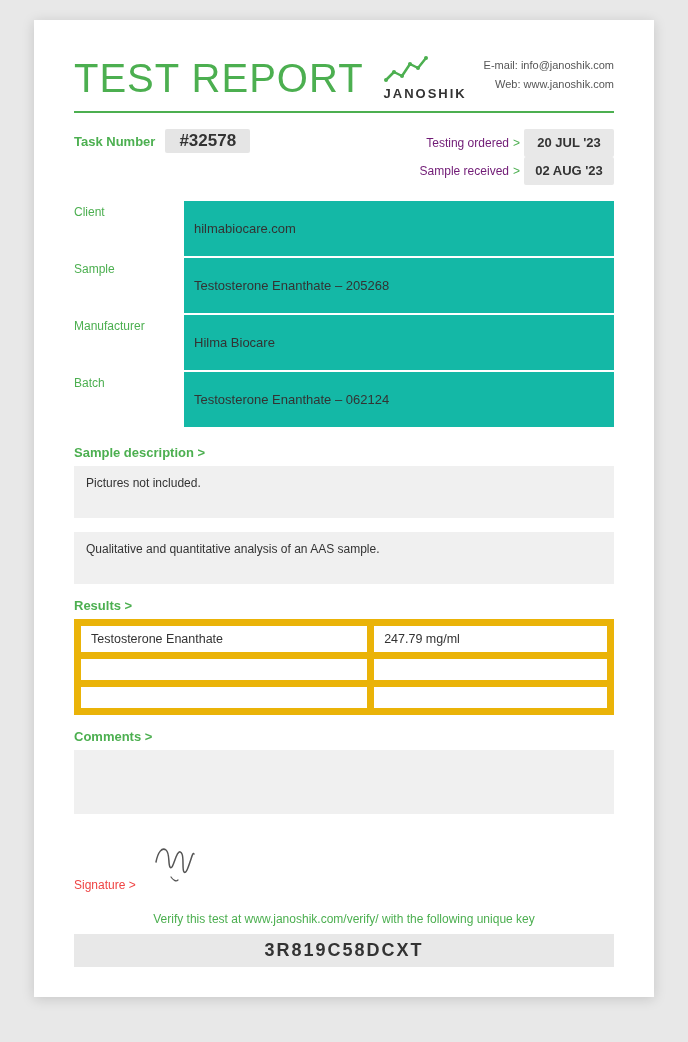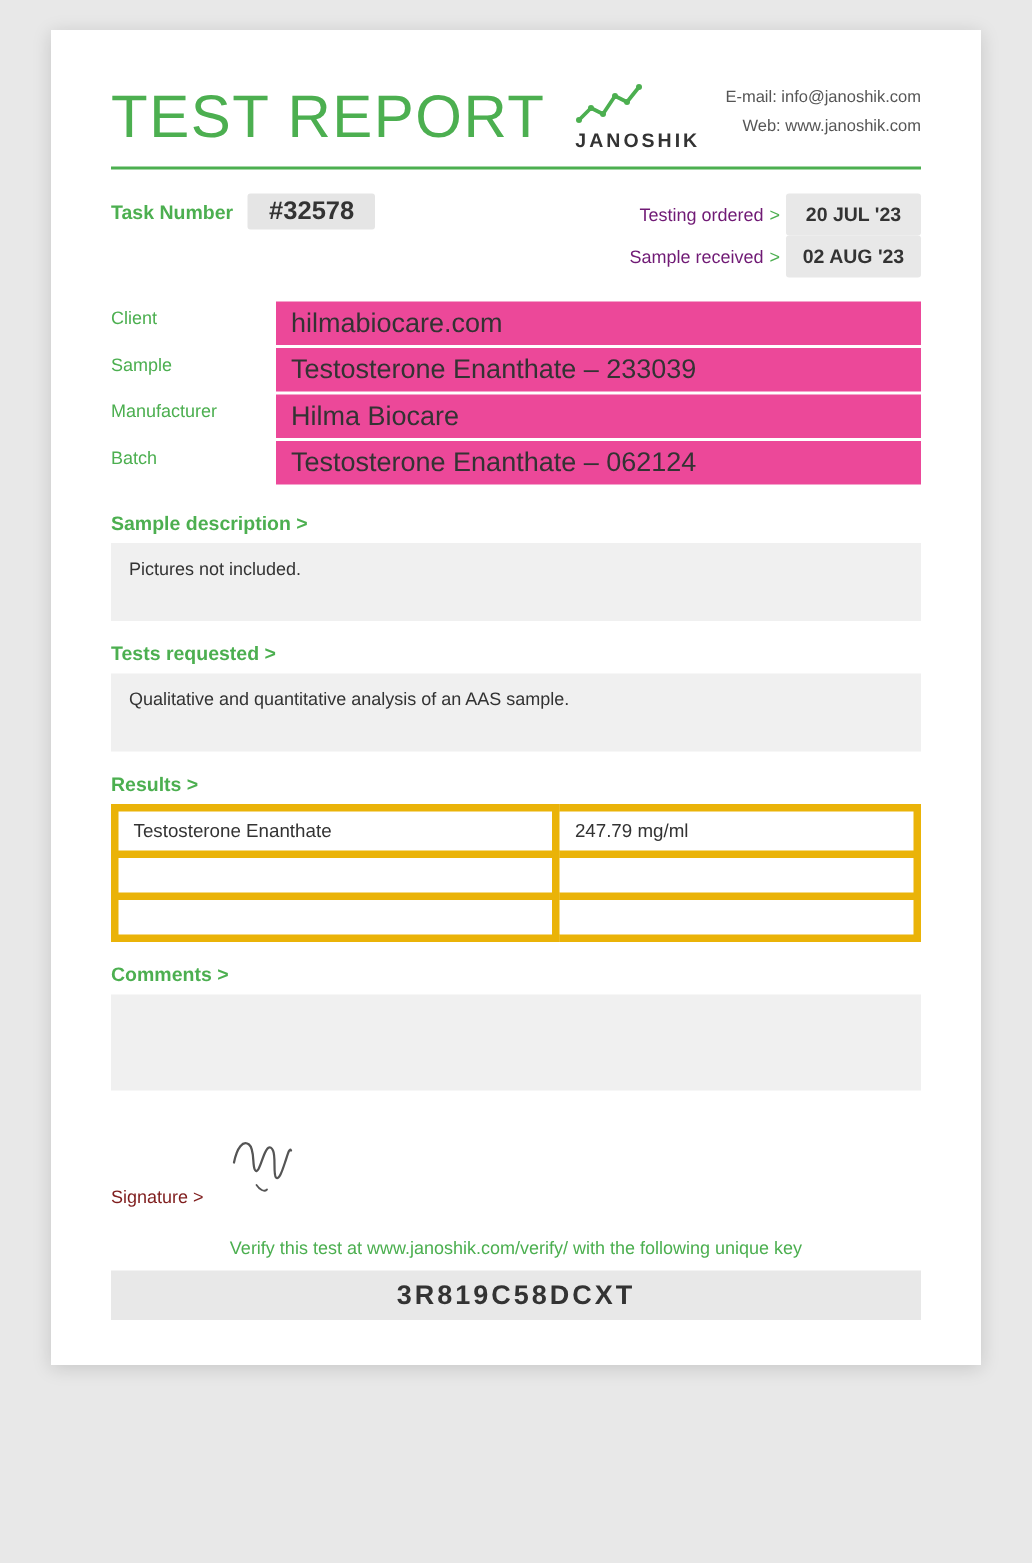--- a/index.html
+++ b/index.html
@@ -128,25 +128,25 @@
       margin-bottom: 2px;
     }
     .info-key {
       font-size: 12px;
       color: #4caf50;
       width: 110px;
       flex-shrink: 0;
       padding: 4px 0;
     }
     .info-val {
-      font-size: 18px;
-      color: #333;
-      background: #ec4899;
+      font-size: 13px;
+      color: #333;
+      background: #14b8a6;
       flex: 1;
-      padding: 4px 10px;
+      padding: 20px 10px;
     }
 
     
     .section {
       margin-bottom: 14px;
     }
     .section-label {
       font-size: 13px;
       color: #4caf50;
       font-weight: 600;
@@ -161,21 +161,21 @@
       min-height: 52px;
     }
 
     
     .results-table {
       width: 100%;
       border-collapse: collapse;
       border: 1.5px solid #4caf50;
     }
     .results-table td {
-      border: 5px solid #eab308;
+      border: 7px solid #eab308;
       padding: 6px 10px;
       font-size: 12.5px;
       color: #333;
       height: 28px;
       margin-left: 11px;
     }
     .results-table td:first-child {
       width: 55%;
     }
 
@@ -213,21 +213,21 @@
       padding: 2px 12px;
       border-radius: 2px;
     }
     .signature-area {
       display: flex;
       align-items: flex-end;
       gap: 10px;
     }
     .signature-label {
       font-size: 12px;
-      color: #7f1d1d;
+      color: #ef4444;
     }
 
     
     .verify-section {
       text-align: center;
       font-size: 12px;
       color: #4caf50;
       margin-bottom: 8px;
     }
     .verify-key {
@@ -288,39 +288,38 @@
     </div>
   </div>
 
   <div class="info-grid">
     <div class="info-row">
       <span class="info-key">Client</span>
       <span class="info-val">hilmabiocare.com</span>
     </div>
     <div class="info-row">
       <span class="info-key">Sample</span>
-      <span class="info-val">Testosterone Enanthate – 233039</span>
+      <span class="info-val">Testosterone Enanthate – 205268</span>
     </div>
     <div class="info-row">
       <span class="info-key">Manufacturer</span>
       <span class="info-val">Hilma Biocare</span>
     </div>
     <div class="info-row">
       <span class="info-key">Batch</span>
       <span class="info-val">Testosterone Enanthate – 062124</span>
     </div>
   </div>
 
   <div class="section">
     <div class="section-label">Sample description &gt;</div>
     <div class="section-box">Pictures not included.</div>
   </div>
 
   <div class="section">
-    <div class="section-label">Tests requested &gt;</div>
     <div class="section-box">Qualitative and quantitative analysis of an AAS sample.</div>
   </div>
 
   <div class="section">
     <div class="section-label">Results &gt;</div>
     <table class="results-table">
       <tbody id="results-tbody">
       <tr>
             <td>Testosterone Enanthate</td>
             <td>247.79 mg/ml</td>

